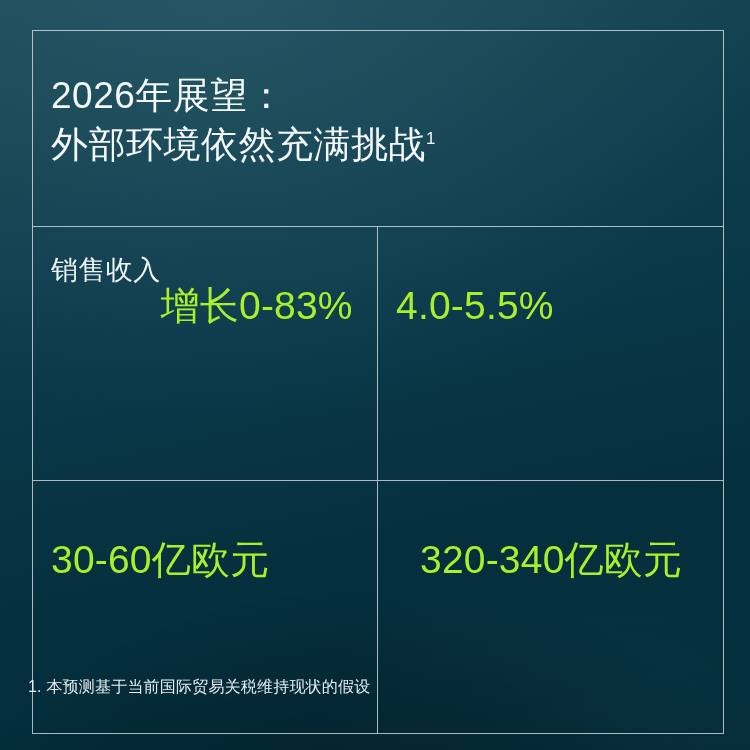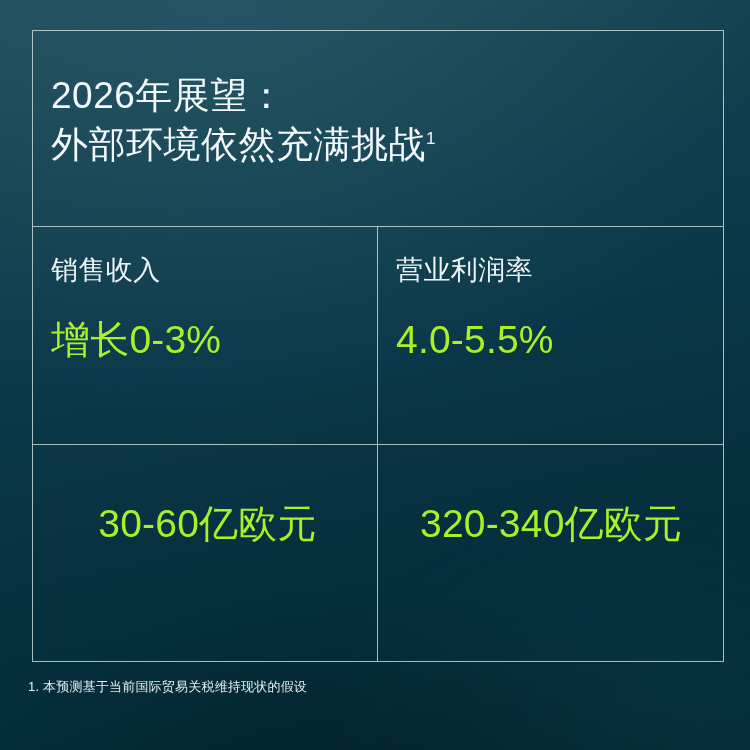--- a/index.html
+++ b/index.html
@@ -35,21 +35,21 @@
       radial-gradient(60% 40% at 85% 95%, rgba(30,80,95,0.18) 0%, rgba(0,0,0,0) 70%);
     opacity: 0.9;
   }
 
   
   #outlook-table {
     position: absolute;
     left: 32px;
     top: 30px;
     width: 692px;
-    height: 632px;
+    height: 704px;
     box-sizing: border-box;
     border: 1.6px solid rgba(214, 228, 232, 0.78);
     display: flex;
     flex-direction: column;
   }
 
   .table-header {
     height: 196px;
     box-sizing: border-box;
     border-bottom: 1.6px solid rgba(214, 228, 232, 0.78);
@@ -78,21 +78,21 @@
   }
   .table-row.first {
     border-bottom: 1.6px solid rgba(214, 228, 232, 0.78);
   }
 
   .cell {
     flex: 1 1 50%;
     box-sizing: border-box;
     padding: 26px 13px 0 18px;
     display: flex;
-    flex-direction: column;
+    flex-direction: row;
     justify-content: flex-start;
     overflow: hidden;
   }
   .cell.left {
     border-right: 1.6px solid rgba(214, 228, 232, 0.78);
   }
 
   .cell-label {
     font-size: 27px;
     line-height: 34px;
@@ -109,21 +109,21 @@
     font-weight: 400;
     letter-spacing: 0.2px;
     white-space: nowrap;
   }
 
   
   #footnote {
     position: absolute;
     left: 28px;
     top: 677px;
-    font-size: 13px;
+    font-size: 16px;
     line-height: 20px;
     color: #e6eef1;
     letter-spacing: 0.2px;
     white-space: nowrap;
   }
 </style>
 </head>
 <body>
 
 <div id="slide">
@@ -133,24 +133,23 @@
   <div id="outlook-table">
 
     <div class="table-header">
       <div class="title-line">2026年展望：</div>
       <div class="title-line"><span>外部环境依然充满挑战</span><span class="sup">1</span></div>
     </div>
 
     <div class="table-row first">
       <div class="cell left">
         <div class="cell-label">销售收入</div>
-        <div class="cell-value" style="color: rgb(170, 240, 42);">增长0-3%</div>
+        <div class="cell-value" style="color: rgb(170, 240, 42);">增长0-83%</div>
       </div>
       <div class="cell">
-        <div class="cell-label">营业利润率</div>
         <div class="cell-value" style="color: rgb(170, 240, 42);">4.0-5.5%</div>
       </div>
     </div>
 
     <div class="table-row">
       <div class="cell left">
         <div class="cell-value" style="color: rgb(170, 240, 42); text-align: center;">30-60亿欧元</div>
       </div>
       <div class="cell">
         <div class="cell-value" style="color: rgb(170, 240, 42); margin-left: 24px;">320-340亿欧元</div>

